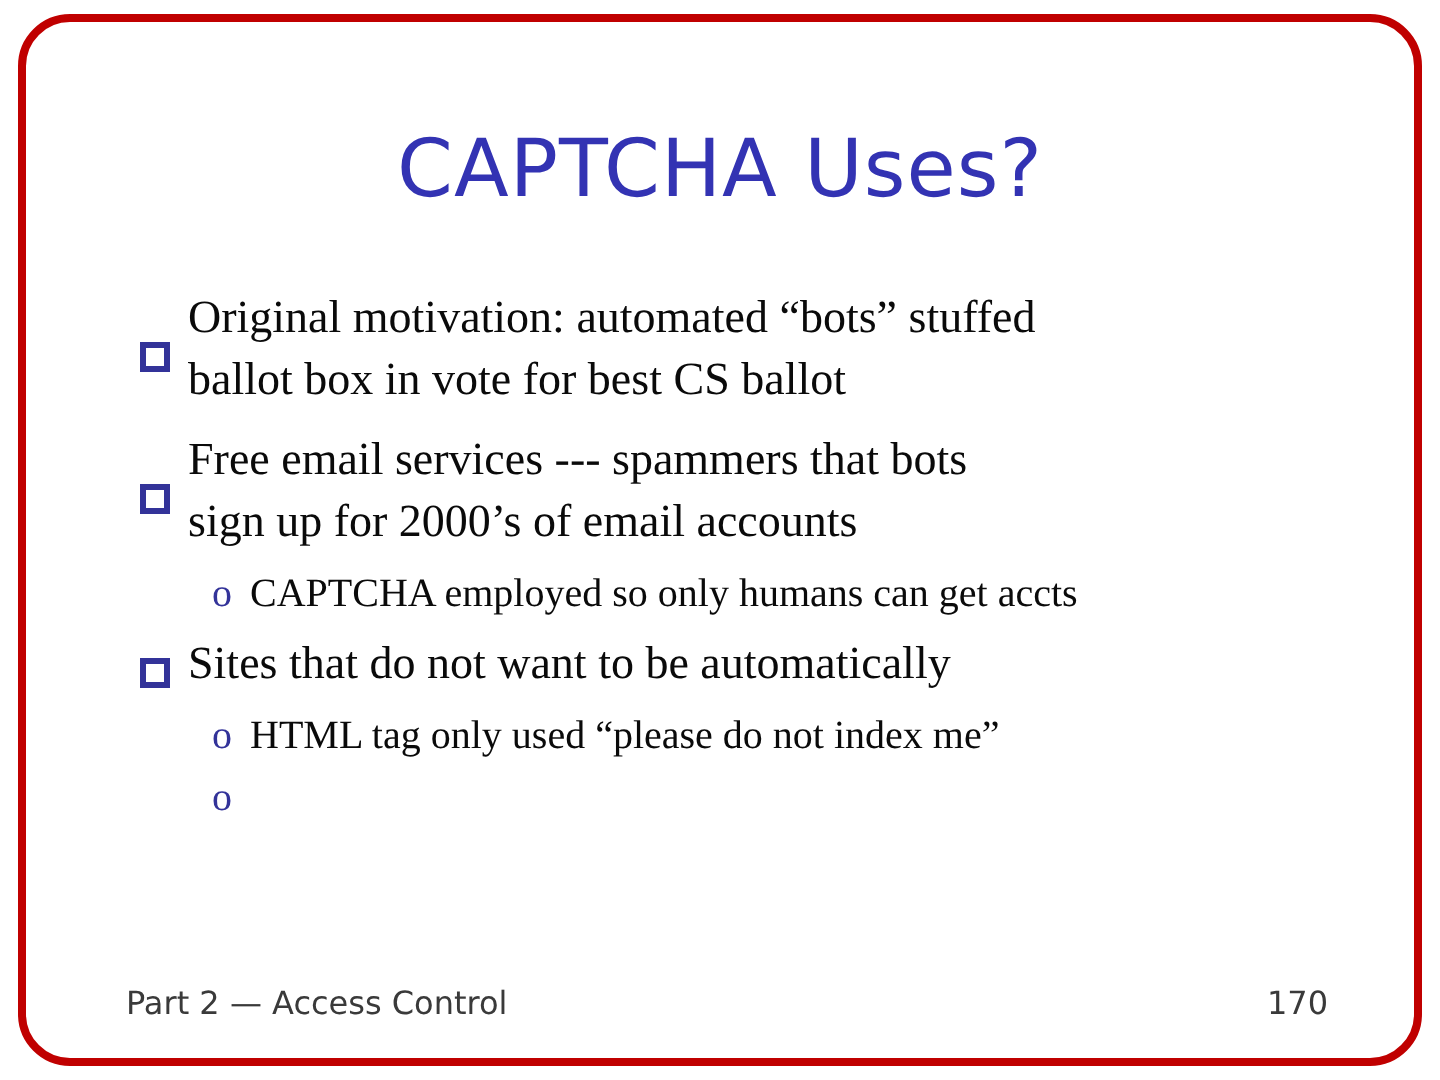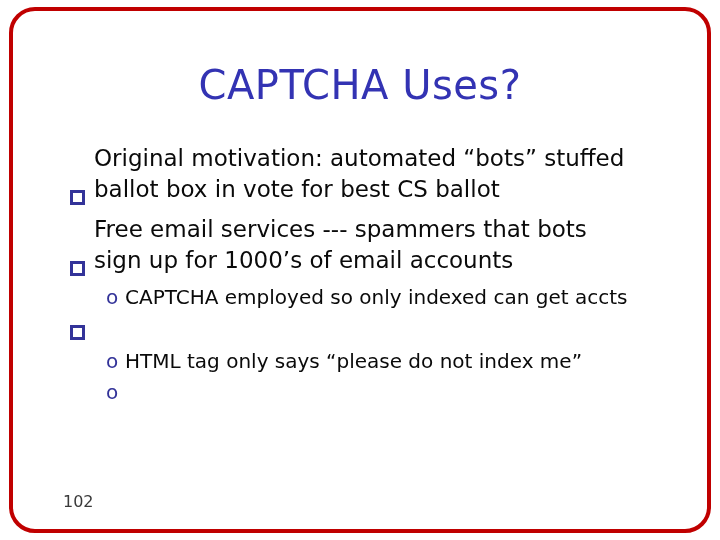--- a/index.html
+++ b/index.html
@@ -18,21 +18,21 @@
     position:absolute;top:62px;left:0;width:720px;margin:0;
     text-align:center;
     font-size:40px;font-weight:normal;
     color:var(--title,#3333b3);
     letter-spacing:0.5px;
   }
   .content{
     position:absolute;left:70px;top:143px;width:625px;
     color:var(--text,#0a0a0a);
   }
-  .item{display:flex;align-items:flex-end;}
+  .item{display:flex;align-items:center;font-family:Liberation Serif, serif;}
   .item.l1{font-size:23px;line-height:31px;margin:0 0 9px 0;}
   .item.l2{font-size:20px;line-height:25px;margin:0 0 6px 36px;}
   .bcol1{flex:0 0 24px;}
   .bcol2{flex:0 0 19px;}
   .sq{
     display:block;width:9px;height:9px;margin-top:9px;
     border:3px solid var(--bullet,#333399);
     background:transparent;
   }
   .ob{
@@ -67,54 +67,56 @@
         <div class="line">ballot box in vote for best CS ballot</div>
       </div>
     </div>
 
     <div class="item l1">
       <span class="bcol1">
           <span class="sq"></span>
         </span>
       <div class="txt">
         <div class="line">Free email services --- spammers that bots</div>
-        <div class="line">sign up for 1000’s of email accounts</div>
+        <div class="line">sign up for 2000’s of email accounts</div>
       </div>
     </div>
 
     <div class="item l2">
       <span class="bcol2">
           <span class="ob">o</span>
         </span>
       <div class="txt">
-        <div class="line">CAPTCHA employed so only indexed can get accts</div>
+        <div class="line">CAPTCHA employed so only humans can get accts</div>
       </div>
     </div>
 
     <div class="item l1">
       <span class="bcol1">
           <span class="sq"></span>
         </span>
       <div class="txt">
+        <div class="line">Sites that do not want to be automatically</div>
       </div>
     </div>
 
     <div class="item l2">
       <span class="bcol2">
           <span class="ob">o</span>
         </span>
       <div class="txt">
-        <div class="line">HTML tag only says “please do not index me”</div>
+        <div class="line">HTML tag only used “please do not index me”</div>
       </div>
     </div>
 
     <div class="item l2">
       <span class="bcol2">
           <span class="ob">o</span>
         </span>
     </div>
 
   </div>
 
   <div class="footer">
-    <span>102</span>
+    <span>Part 2 — Access Control</span>
+    <span>170</span>
   </div>
 </div>
 
 </body></html>

